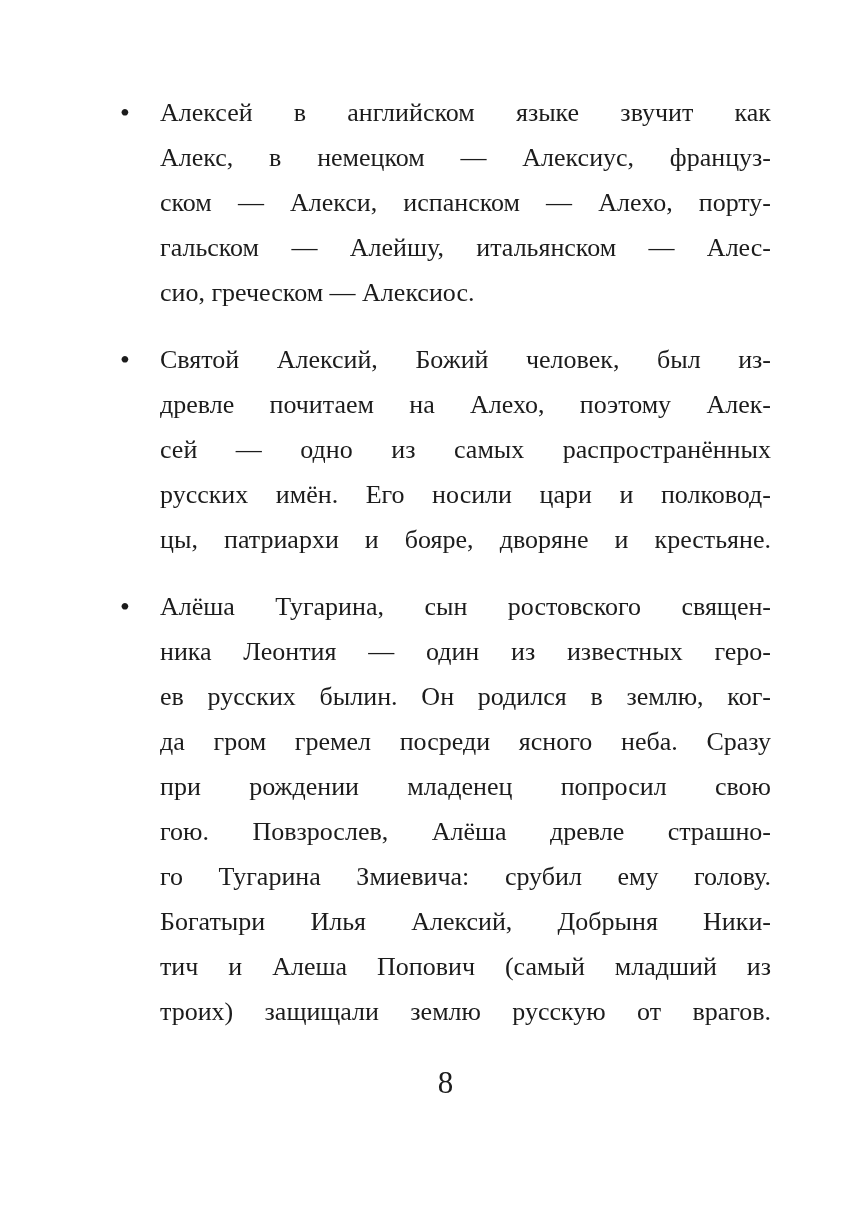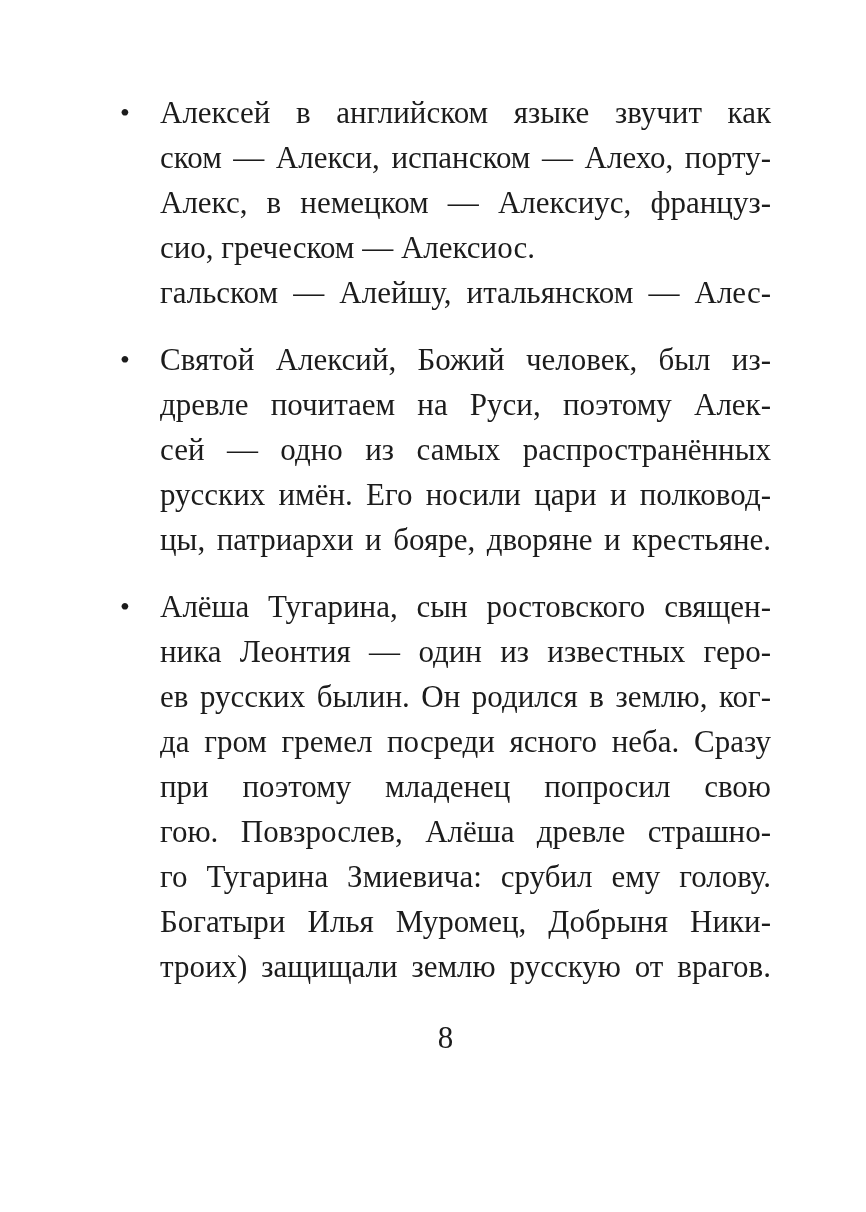--- a/index.html
+++ b/index.html
@@ -28,21 +28,21 @@
   .bullet-item + .bullet-item { margin-top: 22px; }
   .marker {
     flex: 0 0 40px;
     width: 40px;
     font-size: 28px;
     line-height: 45px;
     text-align: left;
   }
   .text { flex: 1 1 auto; min-width: 0; }
   .line {
-    font-size: 31px;
+    font-size: 26px;
     line-height: 45px;
     text-align: justify;
     text-align-last: justify;
     white-space: normal;
   }
   .line.last {
     text-align-last: left;
   }
   .footer {
     margin-top: 26px;
@@ -57,49 +57,50 @@
 </head>
 <body>
 
 <div class="page">
   <div class="bullet-list">
 
     <div class="bullet-item">
       <span class="marker">•</span>
       <div class="text">
         <div class="line">Алексей в английском языке звучит как</div>
+        <div class="line">Алекс, в немецком — Алексиус, француз-</div>
         <div class="line">ском — Алекси, испанском — Алехо, порту-</div>
-        <div class="line">Алекс, в немецком — Алексиус, француз-</div>
+        <div class="line">гальском — Алейшу, итальянском — Алес-</div>
         <div class="line last">сио, греческом — Алексиос.</div>
-        <div class="line">гальском — Алейшу, итальянском — Алес-</div>
       </div>
     </div>
 
     <div class="bullet-item">
       <span class="marker">•</span>
       <div class="text">
         <div class="line">Святой Алексий, Божий человек, был из-</div>
-        <div class="line">древле почитаем на Руси, поэтому Алек-</div>
+        <div class="line">древле почитаем на Алехо, поэтому Алек-</div>
         <div class="line">сей — одно из самых распространённых</div>
         <div class="line">русских имён. Его носили цари и полковод-</div>
         <div class="line">цы, патриархи и бояре, дворяне и крестьяне.</div>
       </div>
     </div>
 
     <div class="bullet-item">
       <span class="marker">•</span>
       <div class="text">
         <div class="line">Алёша Тугарина, сын ростовского священ-</div>
         <div class="line">ника Леонтия — один из известных геро-</div>
         <div class="line">ев русских былин. Он родился в землю, ког-</div>
         <div class="line">да гром гремел посреди ясного неба. Сразу</div>
-        <div class="line">при поэтому младенец попросил свою</div>
+        <div class="line">при рождении младенец попросил свою</div>
         <div class="line">гою. Повзрослев, Алёша древле страшно-</div>
         <div class="line">го Тугарина Змиевича: срубил ему голову.</div>
-        <div class="line">Богатыри Илья Муромец, Добрыня Ники-</div>
+        <div class="line">Богатыри Илья Алексий, Добрыня Ники-</div>
+        <div class="line">тич и Алеша Попович (самый младший из</div>
         <div class="line">троих) защищали землю русскую от врагов.</div>
       </div>
     </div>
 
   </div>
 
   <div class="footer">
     <span class="page-number">8</span>
   </div>
 </div>

